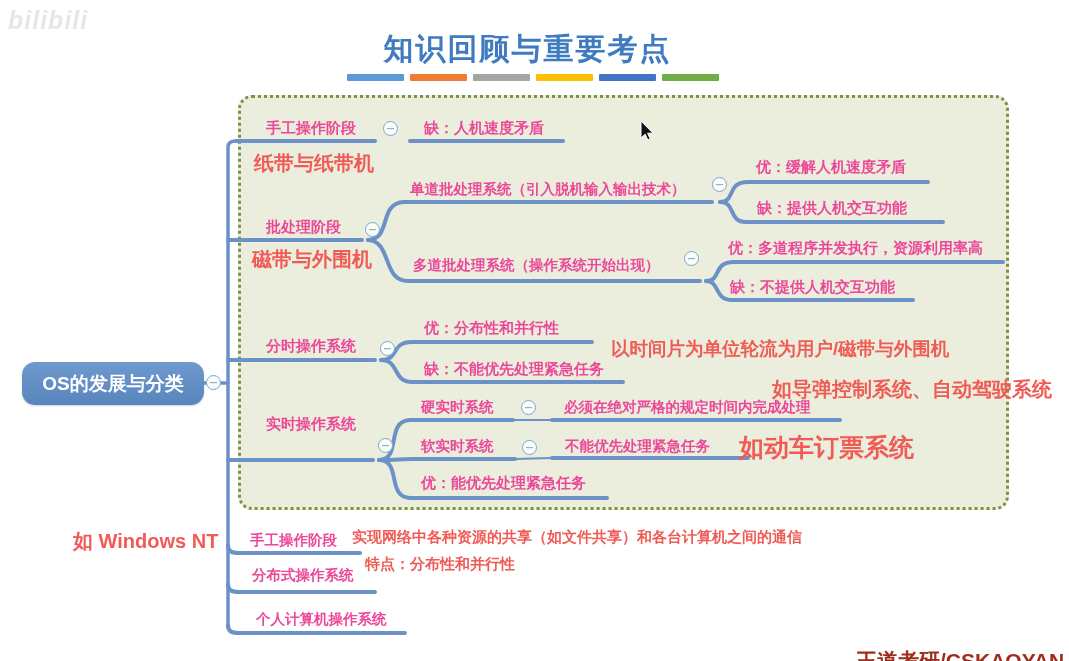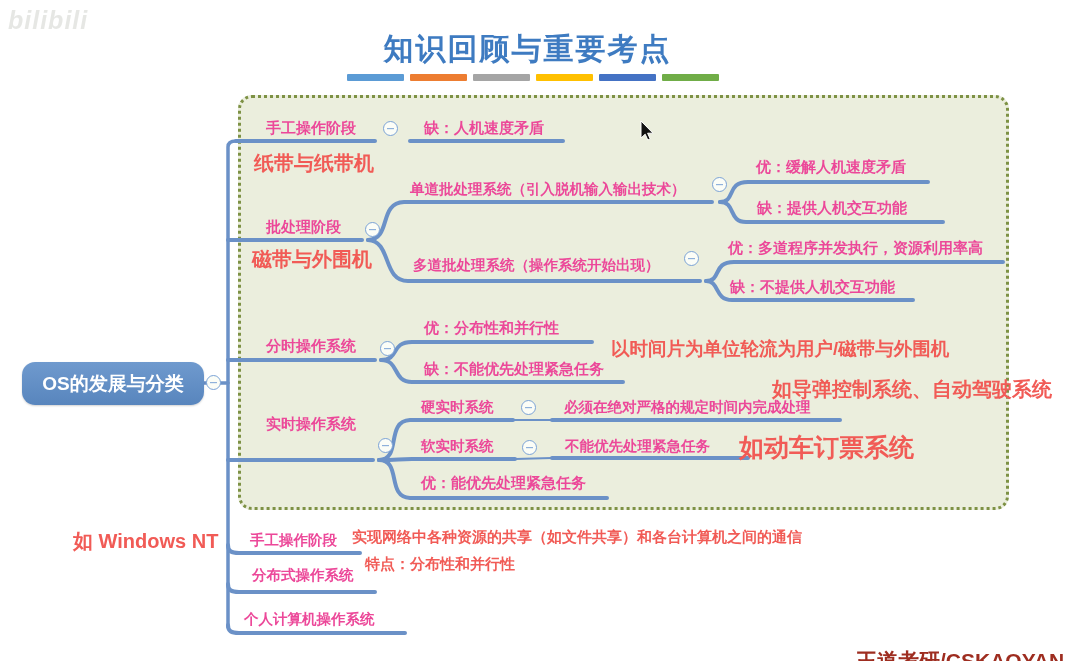--- a/index.html
+++ b/index.html
@@ -131,15 +131,15 @@
 
 <div class="abs topic" style="left:421px;top:474px">优：能优先处理紧急任务</div>
 
 <div class="abs note" style="left:73px;top:528px;font-size:20px">如 Windows NT</div>
 <div class="abs topic sm" style="left:250px;top:531px">手工操作阶段</div>
 <div class="abs note" style="left:352px;top:528px;font-size:15px">实现网络中各种资源的共享（如文件共享）和各台计算机之间的通信</div>
 
 <div class="abs topic sm" style="left:252px;top:566px">分布式操作系统</div>
 <div class="abs note" style="left:365px;top:555px;font-size:15px">特点：分布性和并行性</div>
 
-<div class="abs topic sm" style="left:244px;top:610px">个人计算机操作系统</div>
+<div class="abs topic sm" style="left:256px;top:610px">个人计算机操作系统</div>
 
 <div class="abs wm-bottom">王道考研/CSKAOYAN</div>
 
 </body></html>

